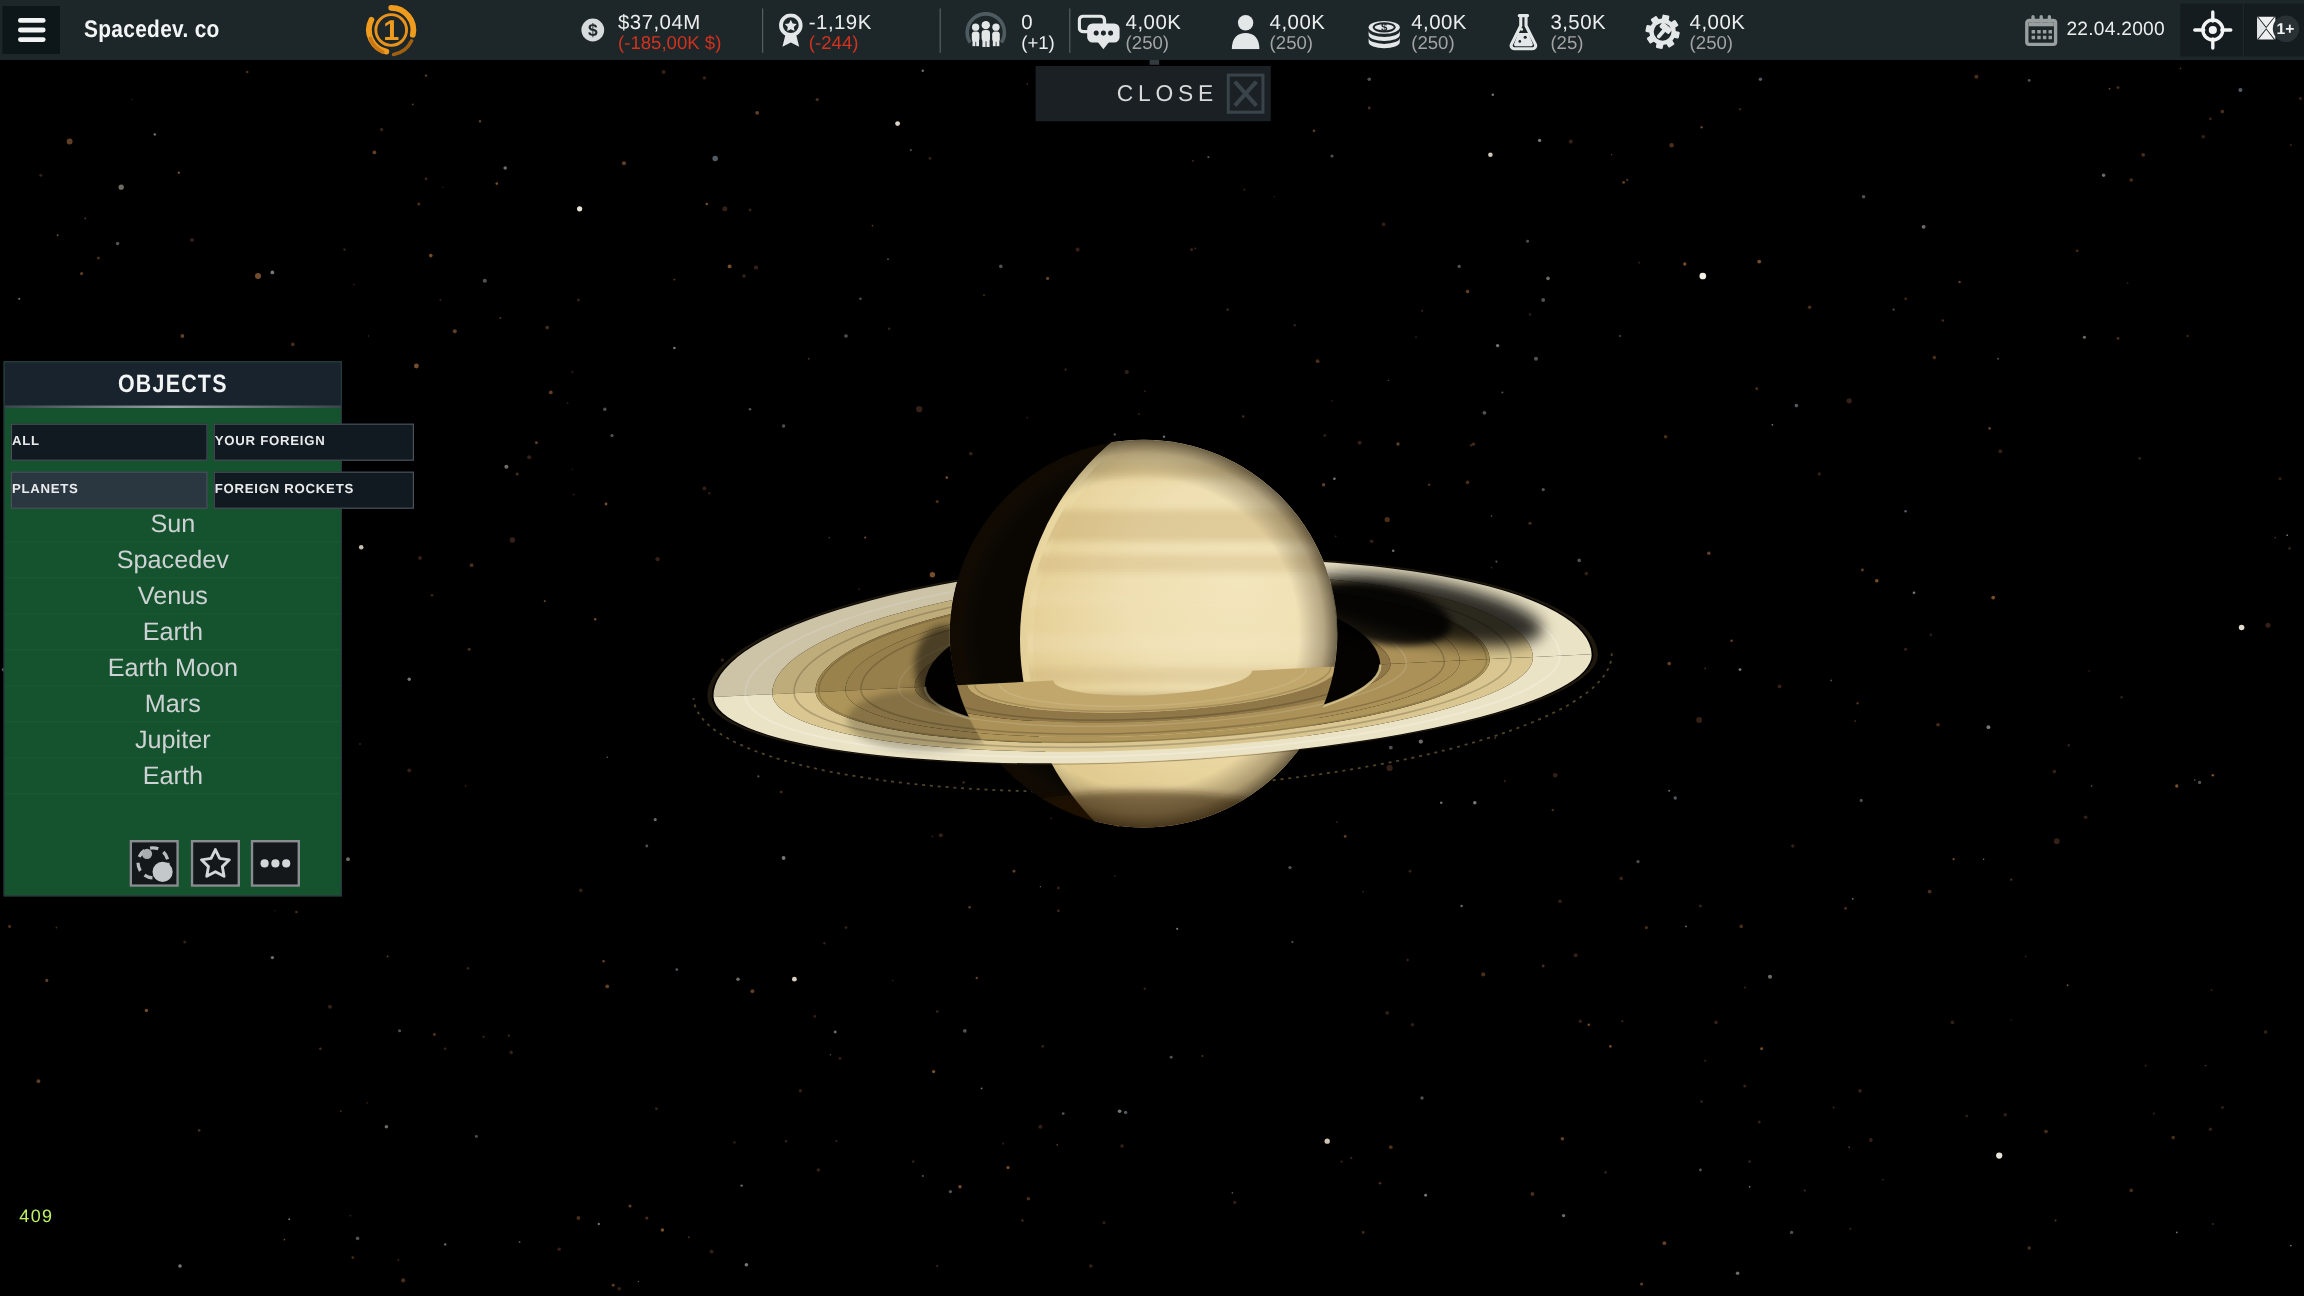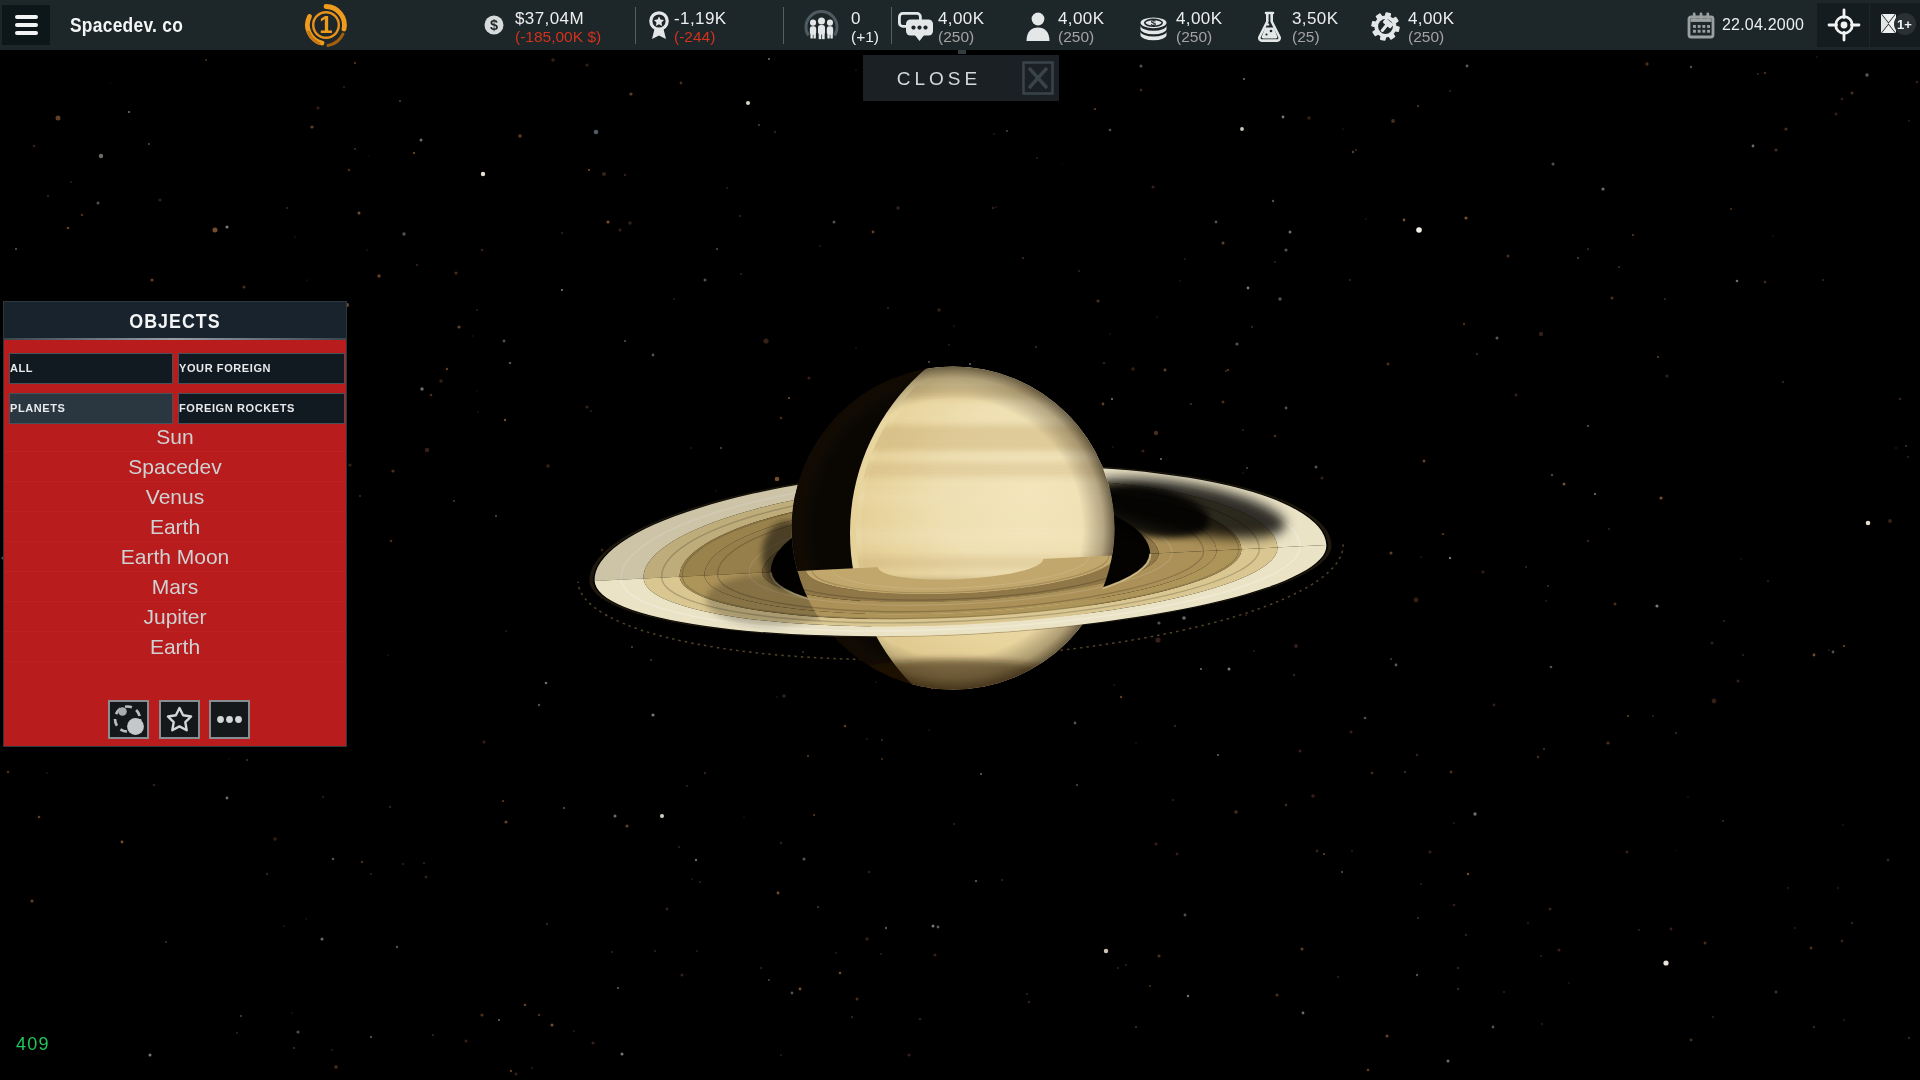--- a/index.html
+++ b/index.html
@@ -8,33 +8,33 @@
 #burgerbox{position:absolute;left:2px;top:5px;width:48px;height:40px;background:#0d1619}
 #burgerbox .bar{position:absolute;left:13px;width:23px;height:4.4px;border-radius:2.2px;background:#f2f4f4}
 #burgerbox .bar:nth-child(1){top:10px}#burgerbox .bar:nth-child(2){top:18px}#burgerbox .bar:nth-child(3){top:26px}
 #brand{position:absolute;left:70px;top:14px;font-size:20px;font-weight:bold;color:#f4f6f6;transform:scaleX(.87);transform-origin:0 50%;letter-spacing:0.3px}
 .sep{position:absolute;top:7px;width:1px;height:37px;background:#555f60}
 .v{position:absolute;font-size:17px;letter-spacing:0.4px;color:#eceeee;white-space:nowrap}
 .s{position:absolute;font-size:15.5px;white-space:nowrap}
 .red{color:#d2321e}.grn{color:#a3a3a3}.wh{color:#eceeee}
 .btnbox{position:absolute;top:3px;height:44px;background:#151c1f}
 #closebar{position:absolute;left:863px;top:55px;width:196px;height:46px;background:#1a2023}
-#closetxt{position:absolute;left:0;top:13px;width:152px;text-align:center;font-size:19px;letter-spacing:4px;color:#d6d8d9;font-weight:400}
+#closetxt{position:absolute;left:0;top:13px;width:152px;text-align:right;font-size:19px;letter-spacing:4px;color:#d6d8d9;font-weight:400}
 #closenotch{position:absolute;left:958px;top:50px;width:8px;height:4px;background:#333b3f}
-#objpanel{position:absolute;left:3px;top:301px;width:344px;height:446px;background:#b91c1c;border:1px solid #2c363e}
+#objpanel{position:absolute;left:3px;top:301px;width:282px;height:446px;background:#14532d;border:1px solid #2c363e}
 #objheadbg{position:absolute;left:0;top:0;width:100%;height:36px;background:#19232d}
 #objhead{position:absolute;left:0;top:0;width:100%;height:36px;text-align:center;line-height:37px;font-size:21px;font-weight:bold;letter-spacing:1.2px;color:#f2f4f5;transform:scaleX(.85);transform-origin:50% 50%}
 #objheadline{position:absolute;left:0;top:36px;width:100%;height:2px;background:linear-gradient(90deg,#3a444c,#98a0a6 50%,#3a444c)}
 .tab{position:absolute;height:31px;background:#121a21;border:1px solid #475159;color:#e8eaec;font-size:11px;font-weight:bold;letter-spacing:0.6px;line-height:29px}
 .tab.sel{background:#2b3740}
 #objlist{position:absolute;left:0;top:120px;width:100%}
 .row{height:30px;line-height:30px;text-align:center;font-size:21px;color:#ced2d4;border-bottom:1px solid rgba(255,255,255,0.03)}
 .sq{position:absolute;top:398px;width:41px;height:39px;background:#14181b;border:2px solid #878d90}
 .sq svg{display:block}
-#num409{position:absolute;left:16px;top:1034px;font-size:18px;color:#22c55e;letter-spacing:1.2px}
+#num409{position:absolute;left:16px;top:1005px;font-size:15px;color:#bef264;letter-spacing:1.2px}
 </style></head>
 <body>
 
 <svg id="scene" width="1920" height="1080" viewBox="0 0 1920 1080">
 <defs>
   <radialGradient id="lit" cx="42%" cy="40%" r="62%">
     <stop offset="0%" stop-color="#f6ecc6"></stop>
     <stop offset="34%" stop-color="#f2e5ba"></stop>
     <stop offset="58%" stop-color="#ead8a3"></stop>
     <stop offset="80%" stop-color="#e0cb91"></stop>

